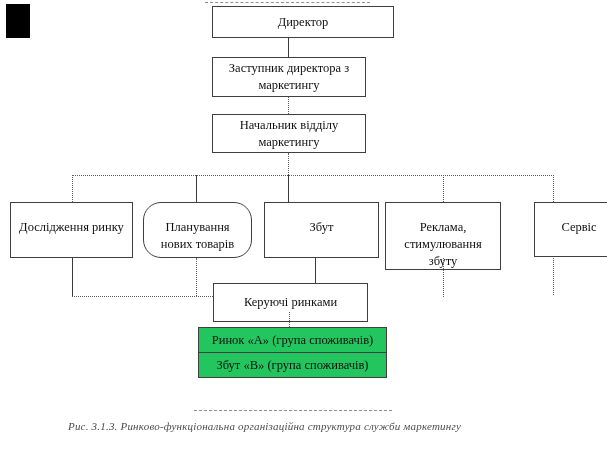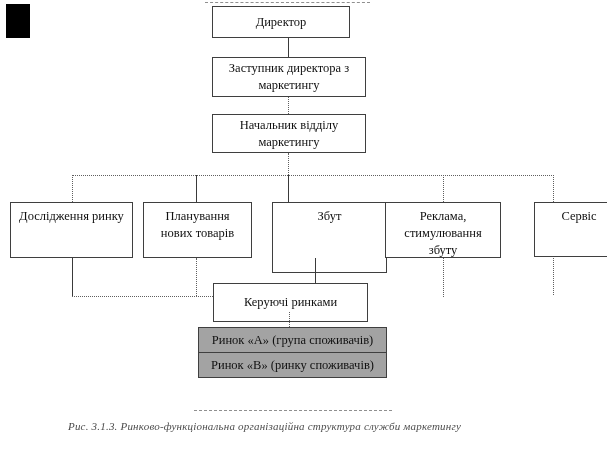--- a/index.html
+++ b/index.html
@@ -7,49 +7,49 @@
     position:relative;width:607px;height:454px;background:#ffffff;
     font-family:"Liberation Serif","DejaVu Serif",serif;overflow:hidden;
   }
   .black-square{position:absolute;background:#000000;}
   .box{
     position:absolute;background:#ffffff;border:1px solid #3f3f3f;
     box-sizing:border-box;display:flex;align-items:center;justify-content:center;
     text-align:center;font-size:12.5px;line-height:17px;color:#111111;
     padding:2px 4px;
   }
-  .box.top-align{align-items:flex-start;padding-top:5px;}
+  .box.top-align{align-items:flex-start;padding-top:16px;}
   .line{position:absolute;}
   .h-dot{height:0;border-top:1px dotted #5f5f5f;}
   .v-solid{width:0;border-left:1px solid #3a3a3a;}
   .v-dot{width:0;border-left:1px dotted #5f5f5f;}
   .h-dash-art{height:0;border-top:1px dashed #8f8f8f;}
   .market-stack{position:absolute;left:198px;top:327px;width:189px;}
   .market-row{
-    box-sizing:border-box;height:26px;background:#a3a3a3;border:1px solid #3f3f3f;
+    box-sizing:border-box;height:26px;background:#22c55e;border:1px solid #3f3f3f;
     margin-top:-1px;display:flex;align-items:center;justify-content:center;
     font-size:12.5px;color:#111111;text-align:center;
   }
   .market-row:first-child{margin-top:0;}
   .caption{
     position:absolute;left:68px;top:420px;width:490px;
     font-size:11px;font-style:italic;color:#4d4d4d;letter-spacing:0.2px;
   }
 </style>
 </head>
 <body>
 
 <div class="page">
 
   <div class="black-square" style="left:6px;top:4px;width:24px;height:34px;"></div>
 
   <div class="line h-dash-art" style="left:205px;top:2px;width:165px;"></div>
   <div class="line h-dash-art" style="left:194px;top:410px;width:198px;"></div>
 
-  <div class="box" style="left:212px;top:6px;width:138px;height:32px;">
+  <div class="box" style="left:212px;top:6px;width:182px;height:32px;">
     <span>Директор</span>
   </div>
   <div class="box" style="left:212px;top:57px;width:154px;height:40px;">
     <span>Заступник директора з маркетингу</span>
   </div>
   <div class="box" style="left:212px;top:114px;width:154px;height:39px;">
     <span>Начальник відділу маркетингу</span>
   </div>
 
   <div class="line v-solid" style="left:288px;top:38px;height:19px;"></div>
@@ -59,27 +59,27 @@
   <div class="line h-dot" style="left:72px;top:175px;width:482px;"></div>
   <div class="line v-dot" style="left:72px;top:175px;height:27px;"></div>
   <div class="line v-solid" style="left:196px;top:175px;height:27px;"></div>
   <div class="line v-solid" style="left:288px;top:175px;height:27px;"></div>
   <div class="line v-dot" style="left:443px;top:175px;height:27px;"></div>
   <div class="line v-dot" style="left:553px;top:175px;height:27px;"></div>
 
   <div class="box top-align" style="left:10px;top:202px;width:123px;height:56px;">
     <span>Дослідження ринку</span>
   </div>
-  <div class="box top-align" style="left:143px;top:202px;width:109px;height:56px;">
+  <div class="box top-align" style="left:143px;top:202px;width:109px;height:56px;border-radius:18px;">
     <span>Планування нових товарів</span>
   </div>
-  <div class="box top-align" style="left:272px;top:202px;width:115px;height:71px;">
+  <div class="box top-align" style="left:264px;top:202px;width:115px;height:56px;">
     <span>Збут</span>
   </div>
-  <div class="box top-align" style="left:385px;top:202px;width:116px;height:56px;">
+  <div class="box top-align" style="left:385px;top:202px;width:116px;height:68px;">
     <span>Реклама, стимулювання збуту</span>
   </div>
   <div class="box top-align" style="left:534px;top:202px;width:90px;height:55px;">
     <span>Сервіс</span>
   </div>
 
   <div class="line v-solid" style="left:72px;top:258px;height:38px;"></div>
   <div class="line v-dot" style="left:196px;top:258px;height:38px;"></div>
   <div class="line v-solid" style="left:315px;top:258px;height:25px;"></div>
   <div class="line v-dot" style="left:443px;top:258px;height:39px;"></div>
@@ -89,19 +89,19 @@
   <div class="box" style="left:213px;top:283px;width:155px;height:39px;">
     <span>Керуючі ринками</span>
   </div>
   <div class="line v-dot" style="left:289px;top:312px;height:15px;"></div>
 
   <div class="market-stack">
     <div class="market-row">
       <span>Ринок «А» (група споживачів)</span>
     </div>
     <div class="market-row">
-      <span>Ринок «В» (ринку споживачів)</span>
+      <span>Збут «В» (група споживачів)</span>
     </div>
   </div>
 
   <div class="caption">Рис. 3.1.3. Ринково-функціональна організаційна структура служби маркетингу</div>
 
 </div>
 
 </body></html>

